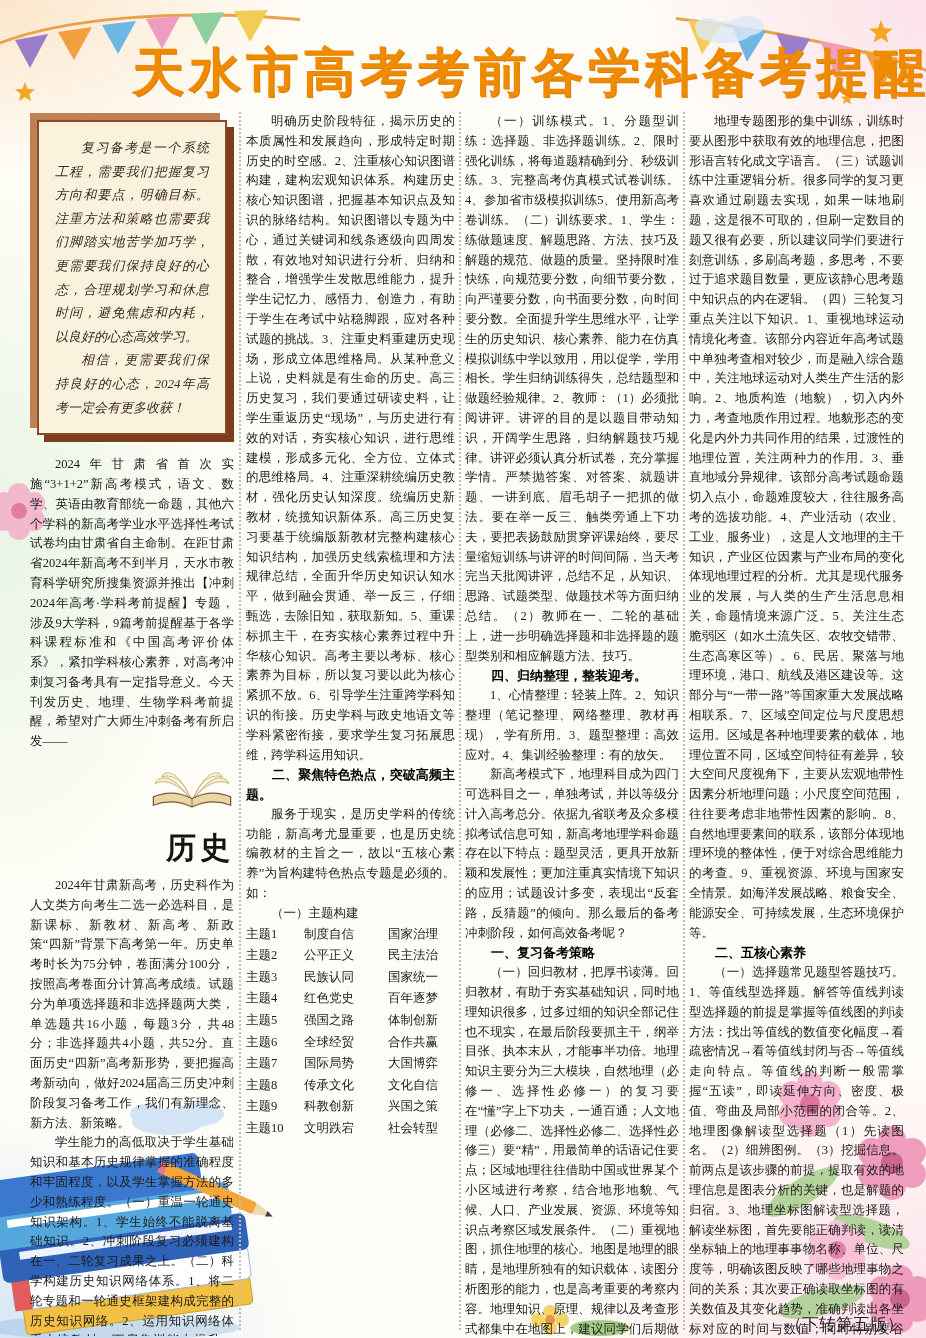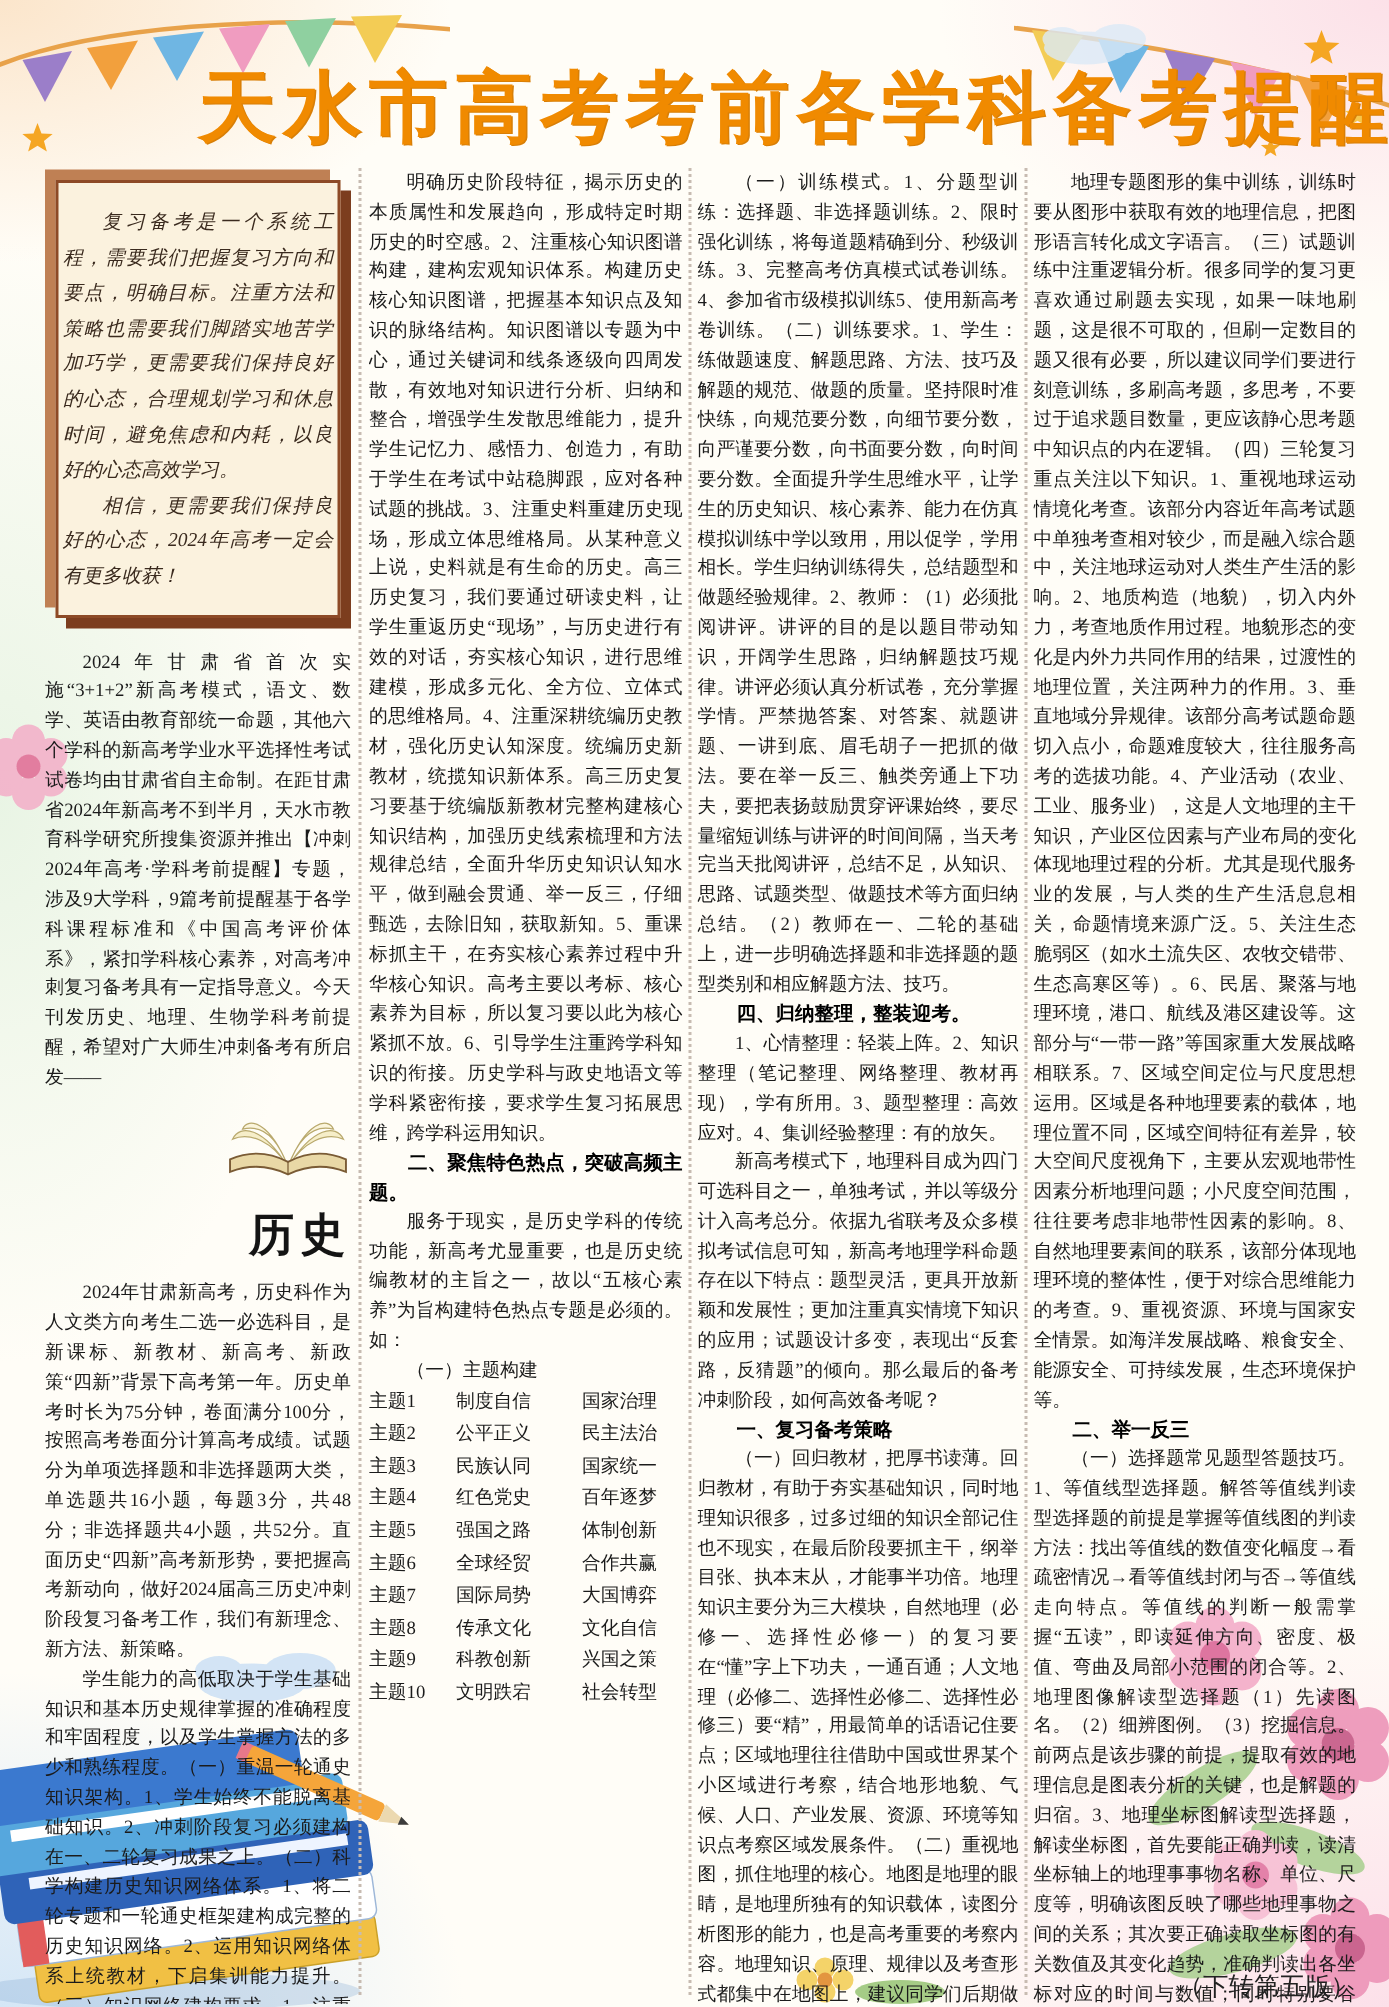--- a/index.html
+++ b/index.html
@@ -27,21 +27,21 @@
   }
   .col p{margin:0;text-indent:2em;}
   .col1{left:30px;width:204px;}
   .col2{left:246px;width:209px;}
   .col3{left:465px;width:214px;}
   .sep{position:absolute;z-index:2;top:112px;height:1218px;width:0;border-left:2px dotted #c7bbb1;}
   .sep1{left:239px}.sep2{left:459px}.sep3{left:683px}
   .intro-box{
     position:relative;margin:8px 7px 20px 7px;background:#fbf2de;
     border:2px solid #8d4a26;box-shadow:-7px -7px 0 #bf8054, 7px 7px 0 #7c3d1e;
-    padding:14px 3px;font-size:13px;line-height:23.6px;color:#3a2a1e;font-style:italic;
+    padding:14px 16px;font-size:13px;line-height:23.6px;color:#3a2a1e;font-style:italic;
   }
   .intro-box p{text-indent:2em;margin:0;}
   p.bold-h{font-family:"Liberation Sans","DejaVu Sans",sans-serif;font-weight:700;font-size:13px;color:#000;}
   .section-header{display:flex;align-items:flex-end;gap:16px;margin:16px 0 10px 0;flex-direction:column;}
   .section-title{font-family:"Liberation Sans","DejaVu Sans",sans-serif;font-weight:700;font-size:30px;line-height:1.2;color:#141414;letter-spacing:4px;}
   .book-ico{width:84px;height:46px;flex:0 0 auto;}
   .theme-row{display:flex;line-height:21.6px;}
   .theme-row .t-no{width:58px;flex:0 0 auto;}
   .theme-row .t-a{width:84px;flex:0 0 auto;}
   .subhead{margin-top:1px;}
@@ -271,19 +271,19 @@
     <p class="bold-h">四、归纳整理，整装迎考。</p>
     <p>1、心情整理：轻装上阵。2、知识整理（笔记整理、网络整理、教材再现），学有所用。3、题型整理：高效应对。4、集训经验整理：有的放矢。</p>
     <p>新高考模式下，地理科目成为四门可选科目之一，单独考试，并以等级分计入高考总分。依据九省联考及众多模拟考试信息可知，新高考地理学科命题存在以下特点：题型灵活，更具开放新颖和发展性；更加注重真实情境下知识的应用；试题设计多变，表现出“反套路，反猜题”的倾向。那么最后的备考冲刺阶段，如何高效备考呢？</p>
     <p class="bold-h">一、复习备考策略</p>
     <p>（一）回归教材，把厚书读薄。回归教材，有助于夯实基础知识，同时地理知识很多，过多过细的知识全部记住也不现实，在最后阶段要抓主干，纲举目张、执本末从，才能事半功倍。地理知识主要分为三大模块，自然地理（必修一、选择性必修一）的复习要在“懂”字上下功夫，一通百通；人文地理（必修二、选择性必修二、选择性必修三）要“精”，用最简单的话语记住要点；区域地理往往借助中国或世界某个小区域进行考察，结合地形地貌、气候、人口、产业发展、资源、环境等知识点考察区域发展条件。（二）重视地图，抓住地理的核心。地图是地理的眼睛，是地理所独有的知识载体，读图分析图形的能力，也是高考重要的考察内容。地理知识、原理、规律以及考查形式都集中在地图上，建议同学们后期做一些</p>
   </div>
 
   <div class="col4wrap">
     <div class="col" style="width:215px">
       <p>地理专题图形的集中训练，训练时要从图形中获取有效的地理信息，把图形语言转化成文字语言。（三）试题训练中注重逻辑分析。很多同学的复习更喜欢通过刷题去实现，如果一味地刷题，这是很不可取的，但刷一定数目的题又很有必要，所以建议同学们要进行刻意训练，多刷高考题，多思考，不要过于追求题目数量，更应该静心思考题中知识点的内在逻辑。（四）三轮复习重点关注以下知识。1、重视地球运动情境化考查。该部分内容近年高考试题中单独考查相对较少，而是融入综合题中，关注地球运动对人类生产生活的影响。2、地质构造（地貌），切入内外力，考查地质作用过程。地貌形态的变化是内外力共同作用的结果，过渡性的地理位置，关注两种力的作用。3、垂直地域分异规律。该部分高考试题命题切入点小，命题难度较大，往往服务高考的选拔功能。4、产业活动（农业、工业、服务业），这是人文地理的主干知识，产业区位因素与产业布局的变化体现地理过程的分析。尤其是现代服务业的发展，与人类的生产生活息息相关，命题情境来源广泛。5、关注生态脆弱区（如水土流失区、农牧交错带、生态高寒区等）。6、民居、聚落与地理环境，港口、航线及港区建设等。这部分与“一带一路”等国家重大发展战略相联系。7、区域空间定位与尺度思想运用。区域是各种地理要素的载体，地理位置不同，区域空间特征有差异，较大空间尺度视角下，主要从宏观地带性因素分析地理问题；小尺度空间范围，往往要考虑非地带性因素的影响。8、自然地理要素间的联系，该部分体现地理环境的整体性，便于对综合思维能力的考查。9、重视资源、环境与国家安全情景。如海洋发展战略、粮食安全、能源安全、可持续发展，生态环境保护等。</p>
-      <p class="bold-h">二、举一反三</p>
+      <p class="bold-h">二、五核心素养</p>
       <p>（一）选择题常见题型答题技巧。1、等值线型选择题。解答等值线判读型选择题的前提是掌握等值线图的判读方法：找出等值线的数值变化幅度→看疏密情况→看等值线封闭与否→等值线走向特点。等值线的判断一般需掌握“五读”，即读延伸方向、密度、极值、弯曲及局部小范围的闭合等。2、地理图像解读型选择题（1）先读图名。（2）细辨图例。（3）挖掘信息。前两点是该步骤的前提，提取有效的地理信息是图表分析的关键，也是解题的归宿。3、地理坐标图解读型选择题，解读坐标图，首先要能正确判读，读清坐标轴上的地理事事物名称、单位、尺度等，明确该图反映了哪些地理事物之间的关系；其次要正确读取坐标图的有关数值及其变化趋势，准确判读出各坐标对应的时间与数值；同时特别要谷值，分析数值的谷峰变化与地理事物的相关性。4、因果型选择题，</p>
     </div>
     <div class="note">（下转第五版）</div>
   </div>
 
 </div>
 
 </body></html>

